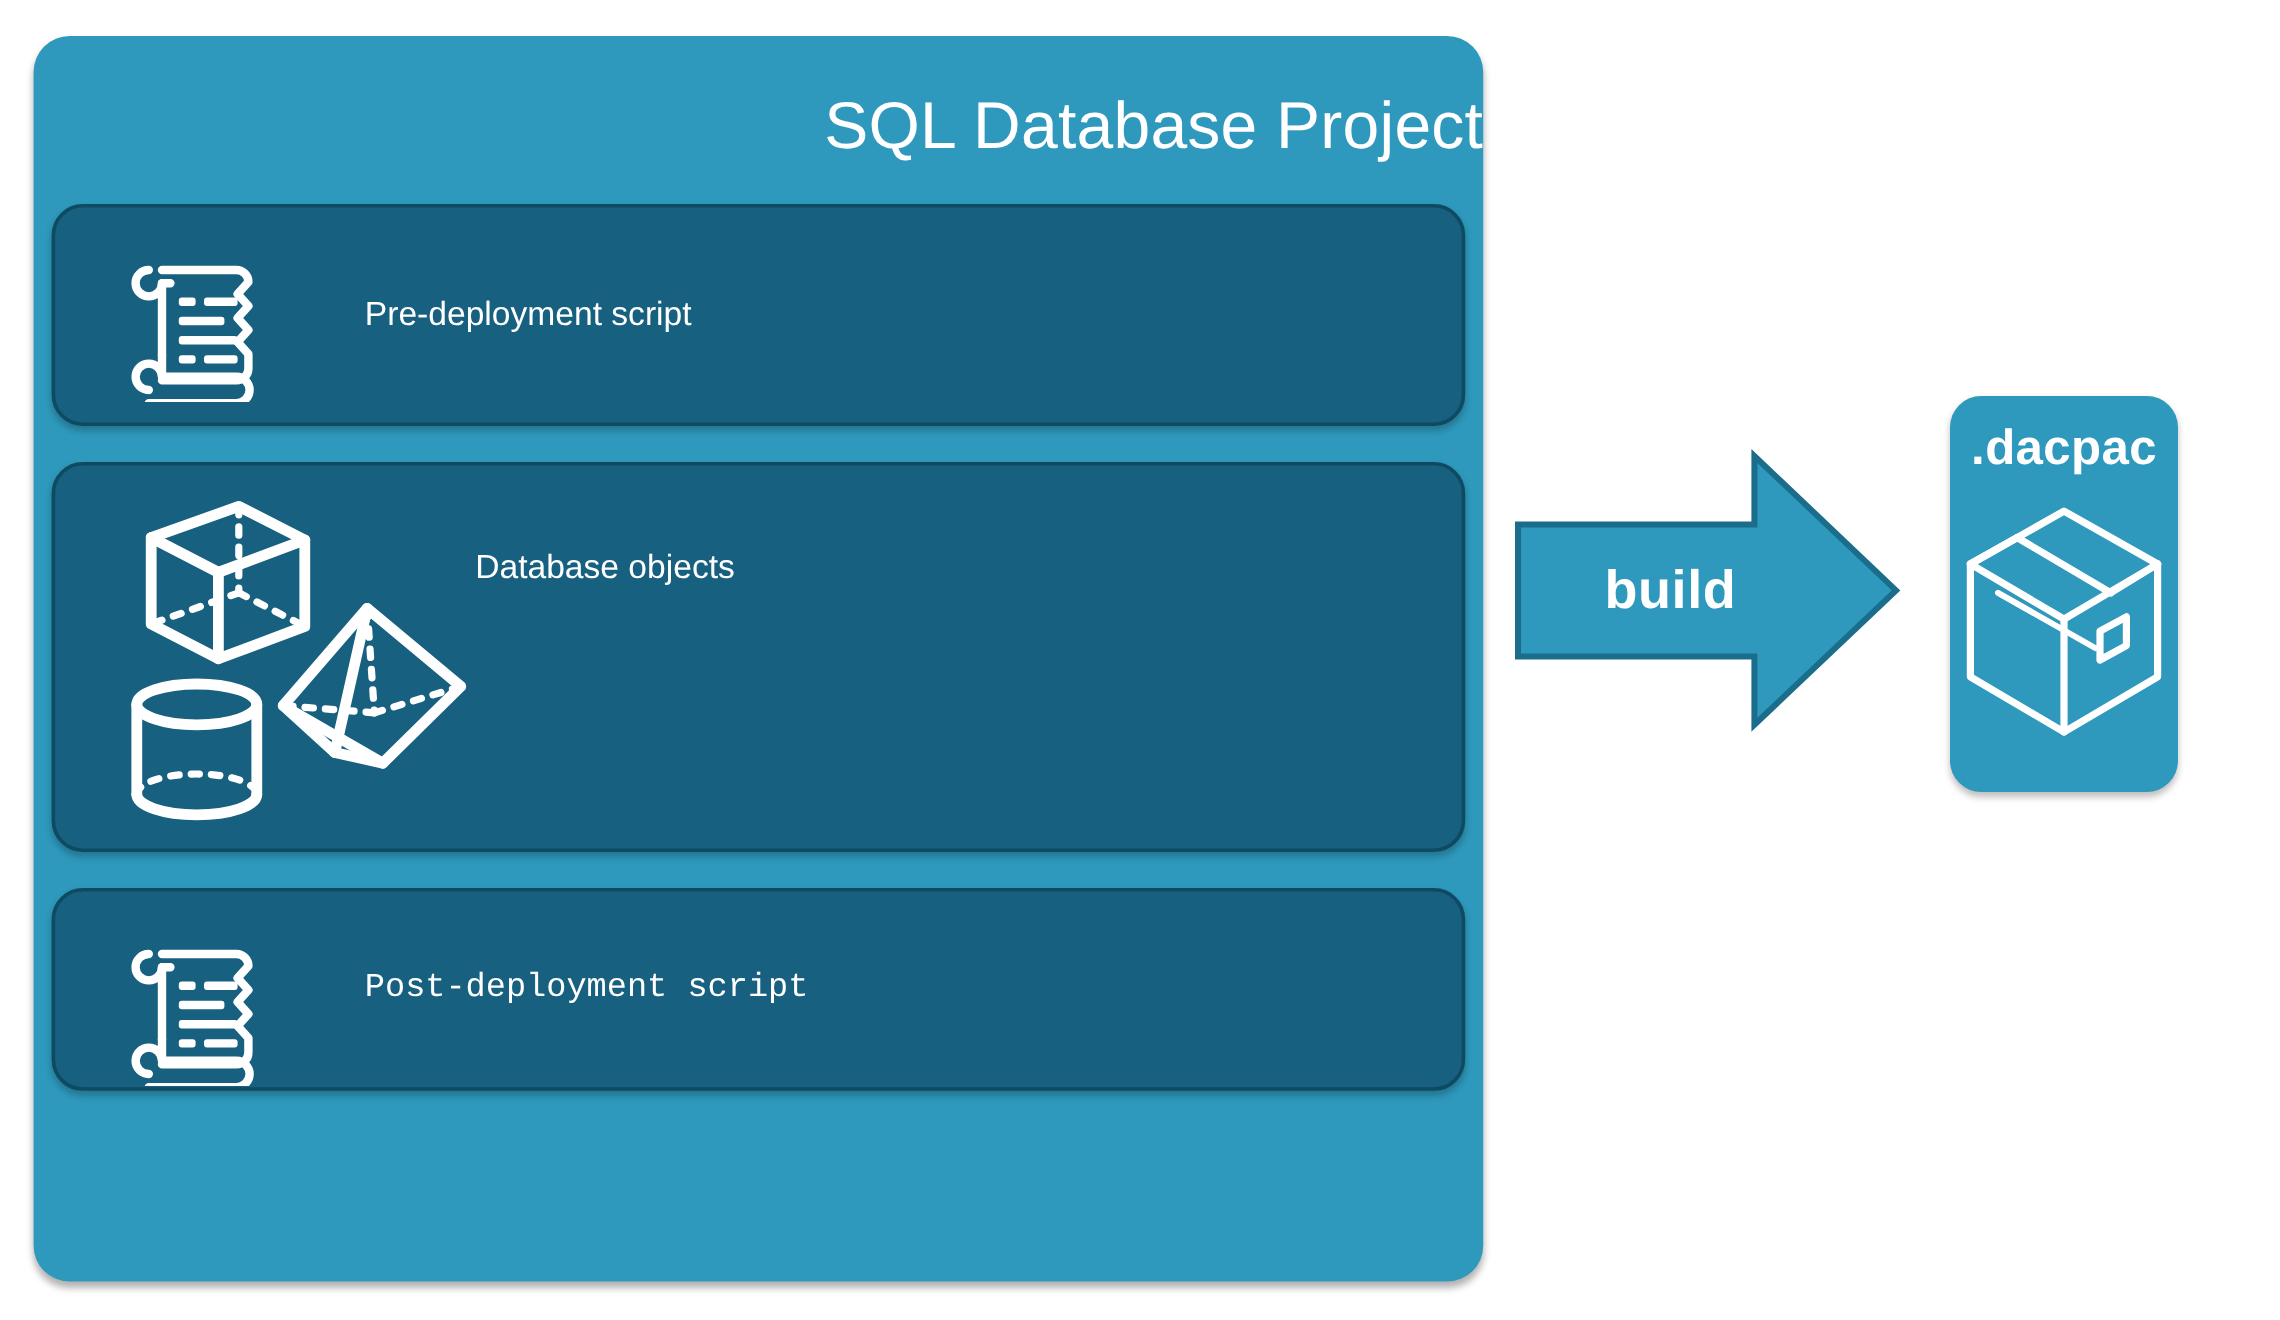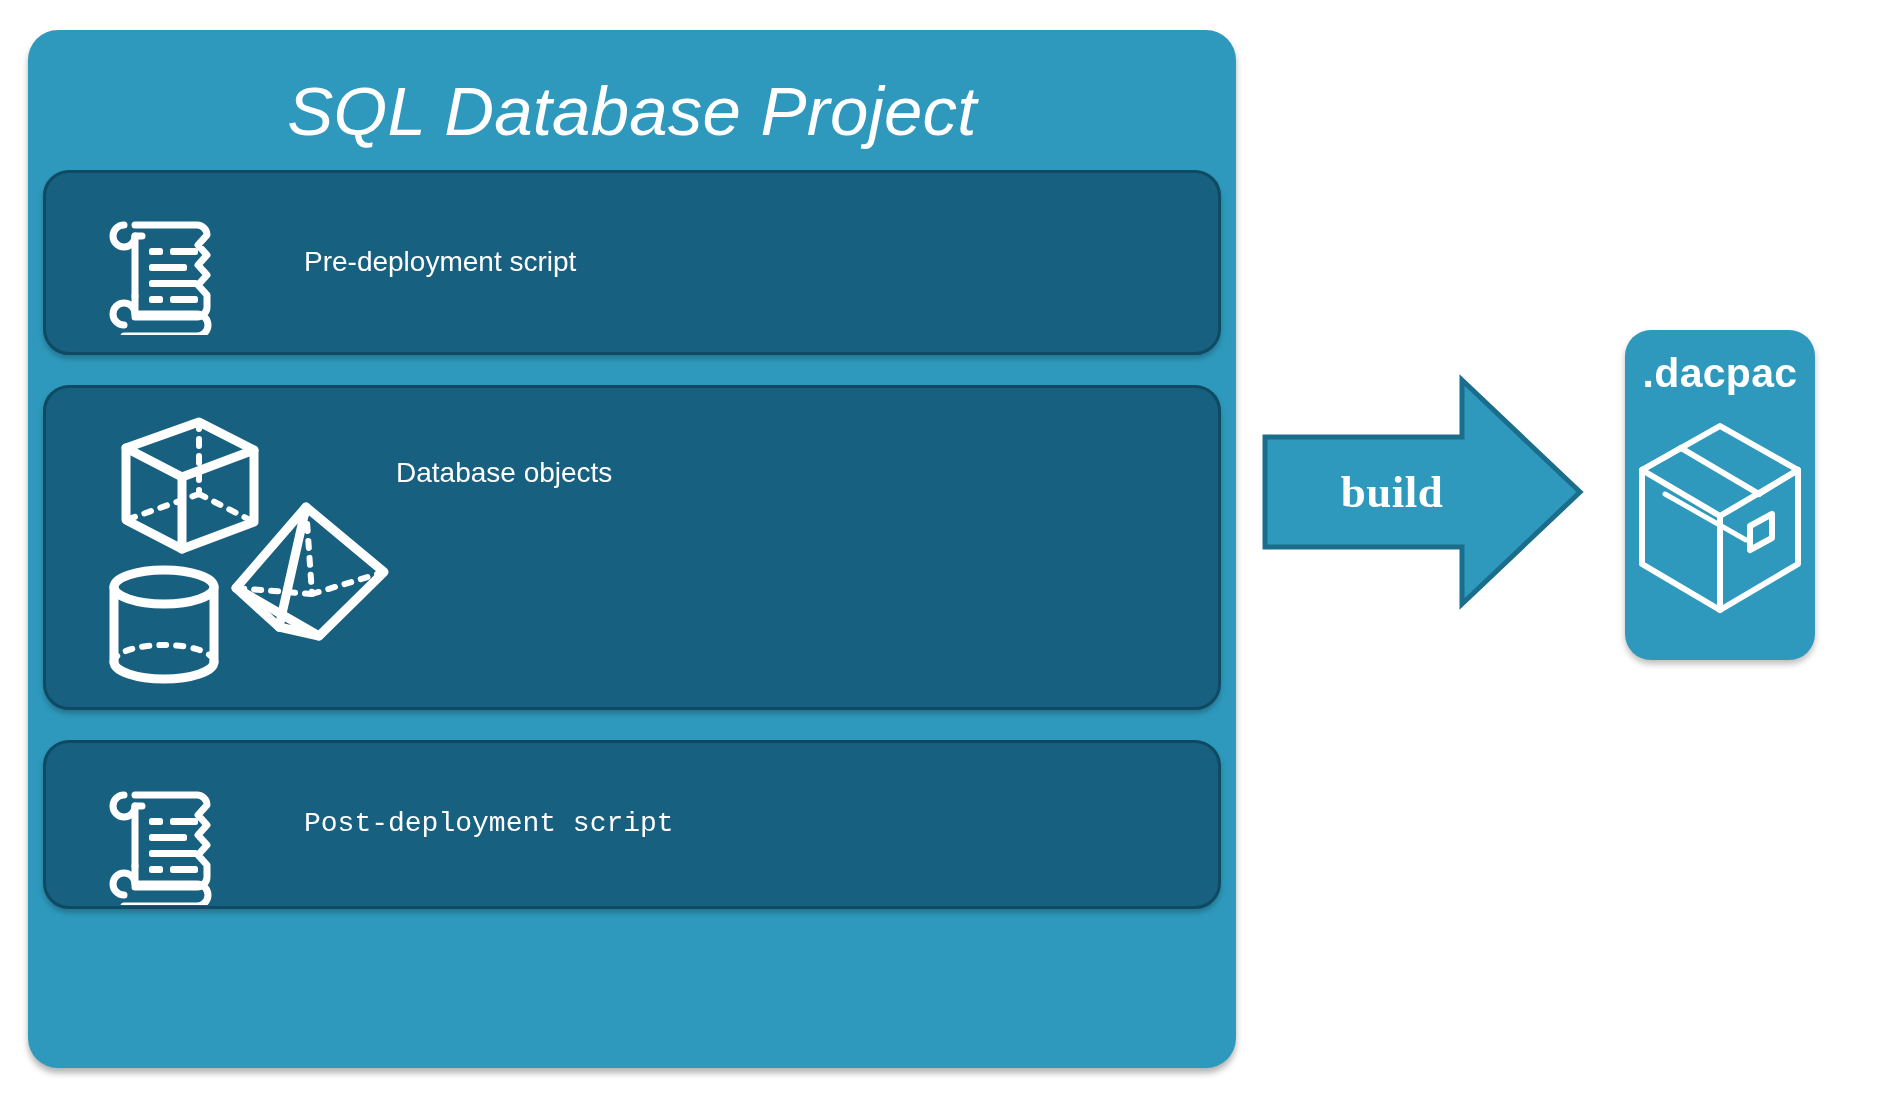--- a/index.html
+++ b/index.html
@@ -32,28 +32,27 @@
     border-radius: 30px;
     box-sizing: border-box;
     box-shadow: 0 5px 6px rgba(0,0,0,0.30);
   }
 
   .panel-title {
     position: absolute;
     left: 0;
     top: 44px;
     width: 100%;
-    text-align: center;
-    color: #ffffff;
-    font-size: 69px;
+    text-align: right;
+    color: #ffffff;
+    font-size: 55px;
     font-weight: 400;
     letter-spacing: 0.2px;
     line-height: 1.1;
     white-space: nowrap;
-    font-style: italic;
   }
 
   
   .card {
     position: absolute;
     left: 15px;
     width: 1178px;
     background: #18607f;
     border: 3px solid #0f4a63;
     border-radius: 26px;
@@ -98,21 +97,20 @@
     width: 260px;
     height: 240px;
     display: flex;
     align-items: center;
     justify-content: center;
     color: #ffffff;
     font-size: 45px;
     font-weight: 700;
     letter-spacing: 0.5px;
     pointer-events: none;
-    font-family: Liberation Serif, serif;
   }
 
   
   .dacpac-panel {
     position: absolute;
     left: 1625px;
     top: 330px;
     width: 190px;
     height: 330px;
     background: #2e99bc;

